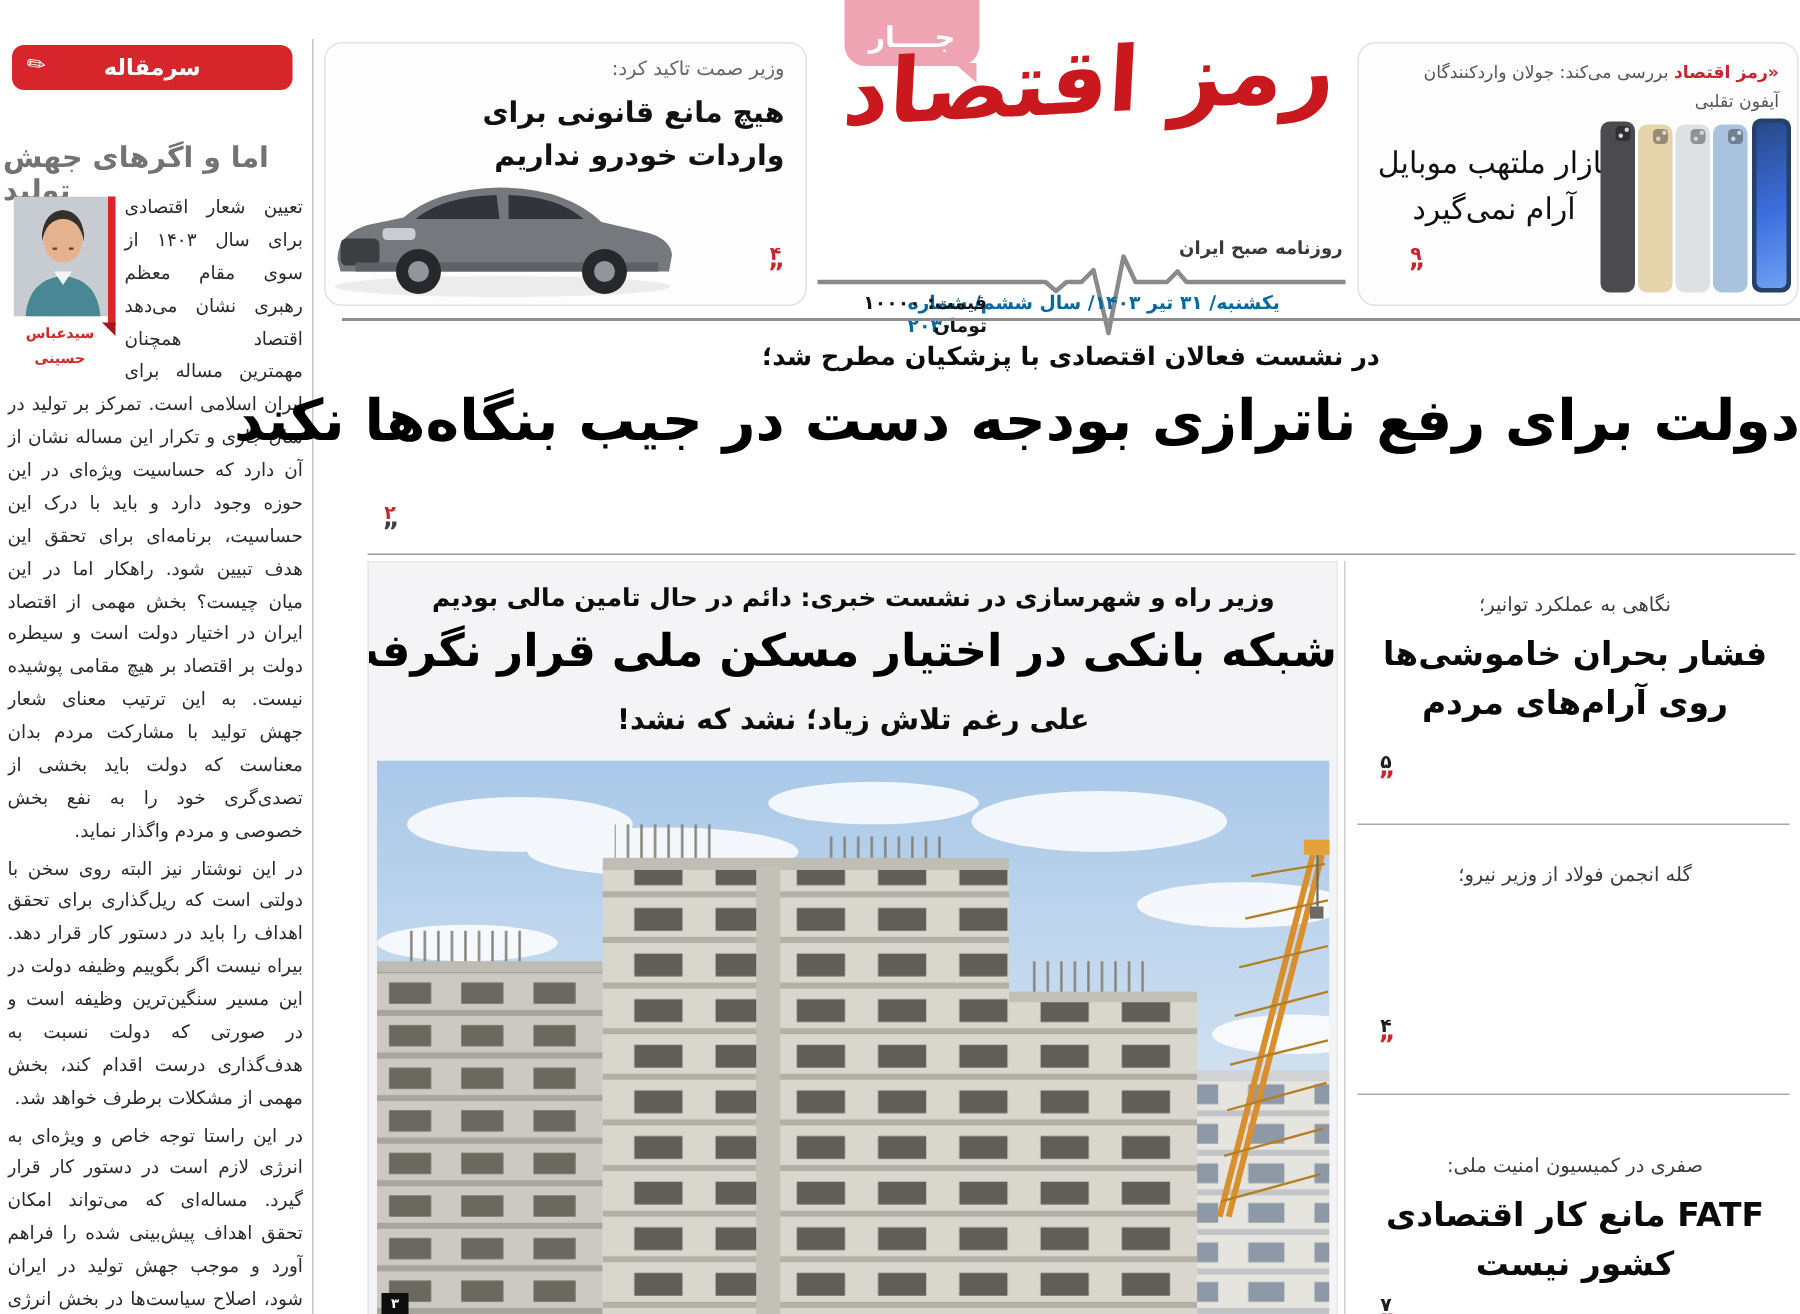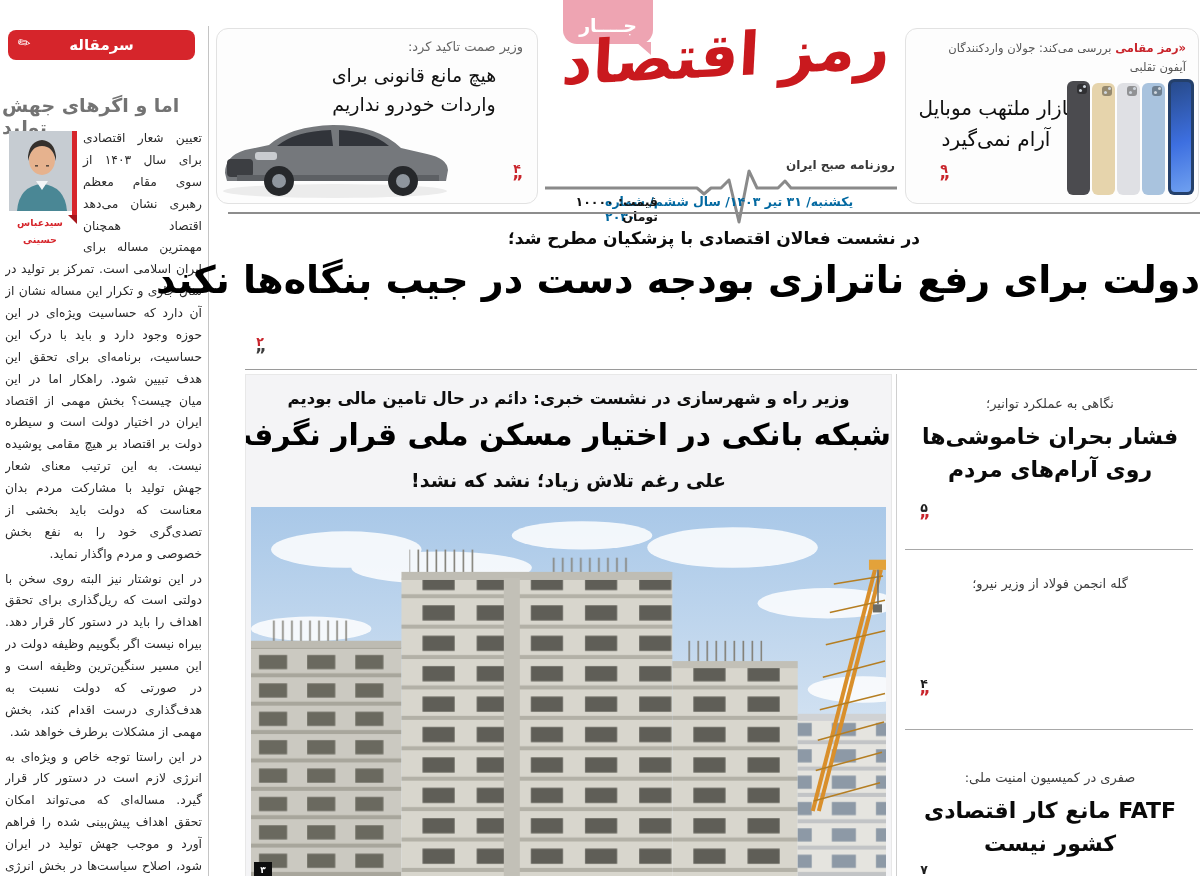--- a/index.html
+++ b/index.html
@@ -25,21 +25,21 @@
   .avatar-wrap svg{display:block;}
   .avatar-ribbon{position:absolute;right:-2px;top:0;width:5px;height:86px;background:#d6252b;}
   .avatar-fold{position:absolute;right:-2px;top:84px;width:0;height:0;
     border-top:9px solid #a8161c;border-left:9px solid transparent;}
   .avatar-caption{color:#d6252b;font-size:9.5px;font-weight:bold;text-align:center;margin-top:4px;}
   .v-rule-1{left:208px;top:26px;width:1px;height:850px;background:#c4c4c4;}
   
   .card{background:#fdfdfd;border:1px solid #e2e2e2;border-radius:12px;}
   .car-card{left:216px;top:28px;width:320px;height:174px;overflow:hidden;}
   .car-kicker{top:10px;right:14px;font-size:13px;color:#666;}
-  .car-title{top:32px;right:14px;width:218px;text-align:center;font-weight:normal;font-size:19px;line-height:1.5;color:#111;}
+  .car-title{top:32px;right:14px;width:218px;text-align:right;font-weight:bold;font-size:19px;line-height:1.5;color:#111;}
   .car-img{left:0px;top:70px;width:240px;height:102px;}
   .pink-tab{left:563px;top:-14px;width:90px;height:58px;background:#eea4b2;border-radius:14px;
     display:flex;align-items:flex-end;justify-content:center;color:#fff;font-weight:bold;font-size:19px;padding-bottom:8px;box-sizing:border-box;}
   .pink-tail{left:636px;top:42px;width:0;height:0;border-top:13px solid #eea4b2;border-left:15px solid transparent;}
   .logo-text{left:556px;top:20px;width:340px;text-align:center;font-size:60px;font-weight:bold;color:#c9191e;
     transform:skewX(-6deg) rotate(-3deg);letter-spacing:-2px;white-space:nowrap;}
   .tagline{left:760px;top:158px;width:135px;text-align:right;font-size:12px;font-weight:bold;color:#3a3a3a;}
   .ecg{left:545px;top:168px;width:352px;height:58px;pointer-events:none;}
   .dateline{left:605px;top:194px;width:265px;text-align:left;font-size:12.5px;font-weight:bold;color:#0369a1;}
   .price{left:546px;top:194px;width:112px;text-align:right;font-size:12.5px;font-weight:bold;color:#141414;}
@@ -151,21 +151,21 @@
 <div class="abs ecg">
   <svg width="352" height="58" viewBox="0 0 352 58">
     <path d="M352 20 H246 L240 13 L233 20 H212 L204 3 L194 54 L184 12 L176 20 H166 L159 26 L152 20 H0" fill="none" stroke="#8a8a8a" stroke-width="3" stroke-linejoin="round" stroke-linecap="round"></path>
   </svg>
 </div>
 <div class="abs dateline">یکشنبه/ ۳۱ تیر ۱۴۰۳/ سال ششم/ شماره ۲۰۳۰</div>
 <div class="abs price">قیمت: ۱۰۰۰۰ تومان</div>
 
 <div class="abs card phone-card">
   <div class="abs phone-kicker">
-    <span class="brand">«رمز مقامی</span><span> بررسی می‌کند: جولان واردکنندگان آیفون تقلبی</span>
+    <span class="brand">«رمز اقتصاد</span><span> بررسی می‌کند: جولان واردکنندگان آیفون تقلبی</span>
   </div>
   <div class="abs phone-title">بازار ملتهب موبایل آرام نمی‌گیرد</div>
   <div class="abs phones">
     <div class="phone" style="right:104px;height:114px;background:#4b4b4f;">
         <span class="cam">
           <i style="top:1px;right:1px;"></i>
           <i style="top:5px;right:5px;"></i>
         </span>
       </div>
     <div class="phone" style="right:79px;height:112px;background:#e6d4ac;">

